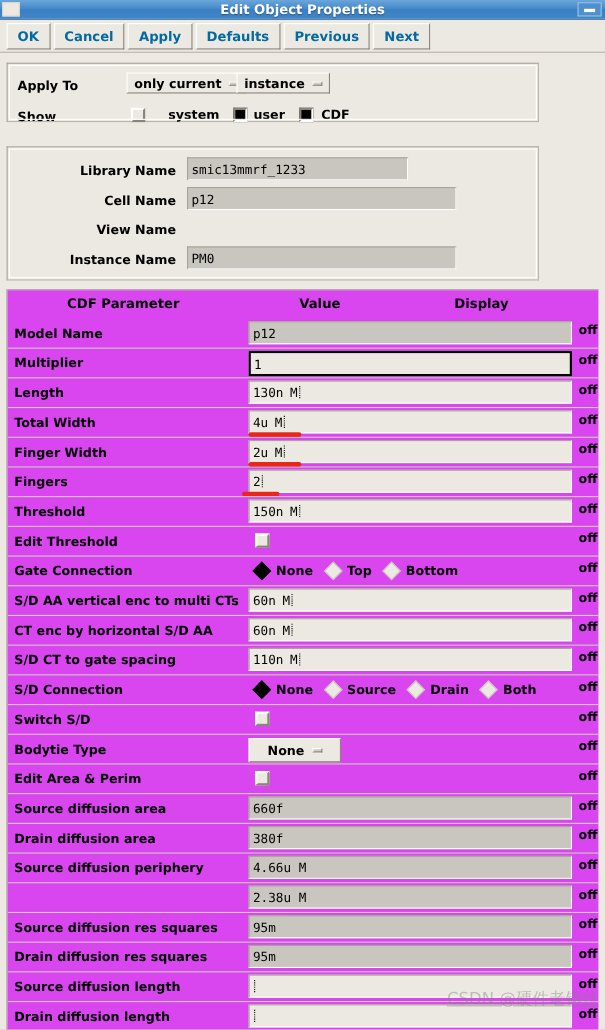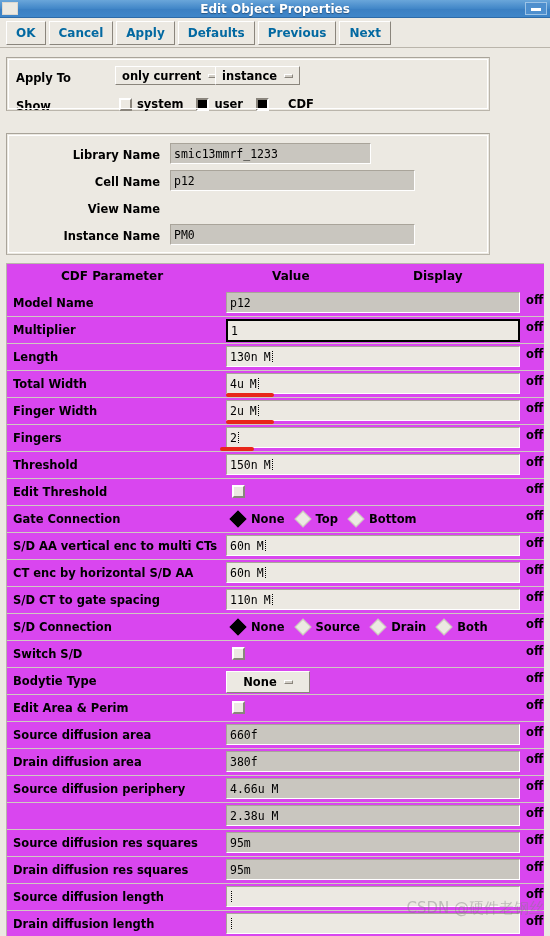--- a/index.html
+++ b/index.html
@@ -226,20 +226,21 @@
   
   #watermark {
     position: absolute;
     right: 6px; bottom: 18px;
     font-size: 15px;
     color: rgba(130,130,130,.45);
     font-family: "DejaVu Sans", sans-serif;
     white-space: nowrap;
     pointer-events: none;
     z-index: 40;
+    text-decoration: underline;
   }
 </style>
 </head>
 <body>
 
 <div id="titlebar">
   <div class="tb-sysbtn"></div>
   <div class="tb-title">Edit Object Properties</div>
   <div class="tb-min"></div>
 </div>
@@ -271,29 +272,29 @@
     <span>only current</span>
     <span class="ombar"></span>
   </div>
   <div class="optmenu" style="position:absolute; left:208px; top:8px;">
     <span>instance</span>
     <span class="ombar"></span>
   </div>
 
   <div class="lbl" style="position:absolute; left:9px; top:41px;">Show</div>
   <div id="show-opts" style="position:absolute; left:112px; top:39px; display:flex; align-items:center; gap:6px;">
-      <div style="display: flex; align-items: flex-end; gap: 5px; margin-right: 7px;">
+      <div style="display: flex; align-items: flex-end; gap: 21px; margin-right: 7px;">
         <span class="cbox"></span>
         <span class="lbl">system</span>
       </div>
       <div style="display: flex; align-items: center; gap: 5px; margin-right: 7px;">
         <span class="cbox on"></span>
         <span class="lbl">user</span>
       </div>
-      <div style="display: flex; align-items: center; gap: 19px; margin-right: 7px;">
+      <div style="display: flex; align-items: center; gap: 7px; margin-right: 7px;">
         <span class="cbox on"></span>
         <span class="lbl">CDF</span>
       </div>
     </div>
 </div>
 
 <div class="groupbox" id="identity-panel" style="left:6px; top:133px; width:484px; height:122px;">
   <div id="identity-rows" style="position:absolute; left:0; top:0; right:0; bottom:0;">
       <div class="lbl" style="position: absolute; right: 329px; top: 14px;">Library Name</div>
       <div class="field ro" style="position: absolute; left: 163px; top: 9px; width: 201px;">

